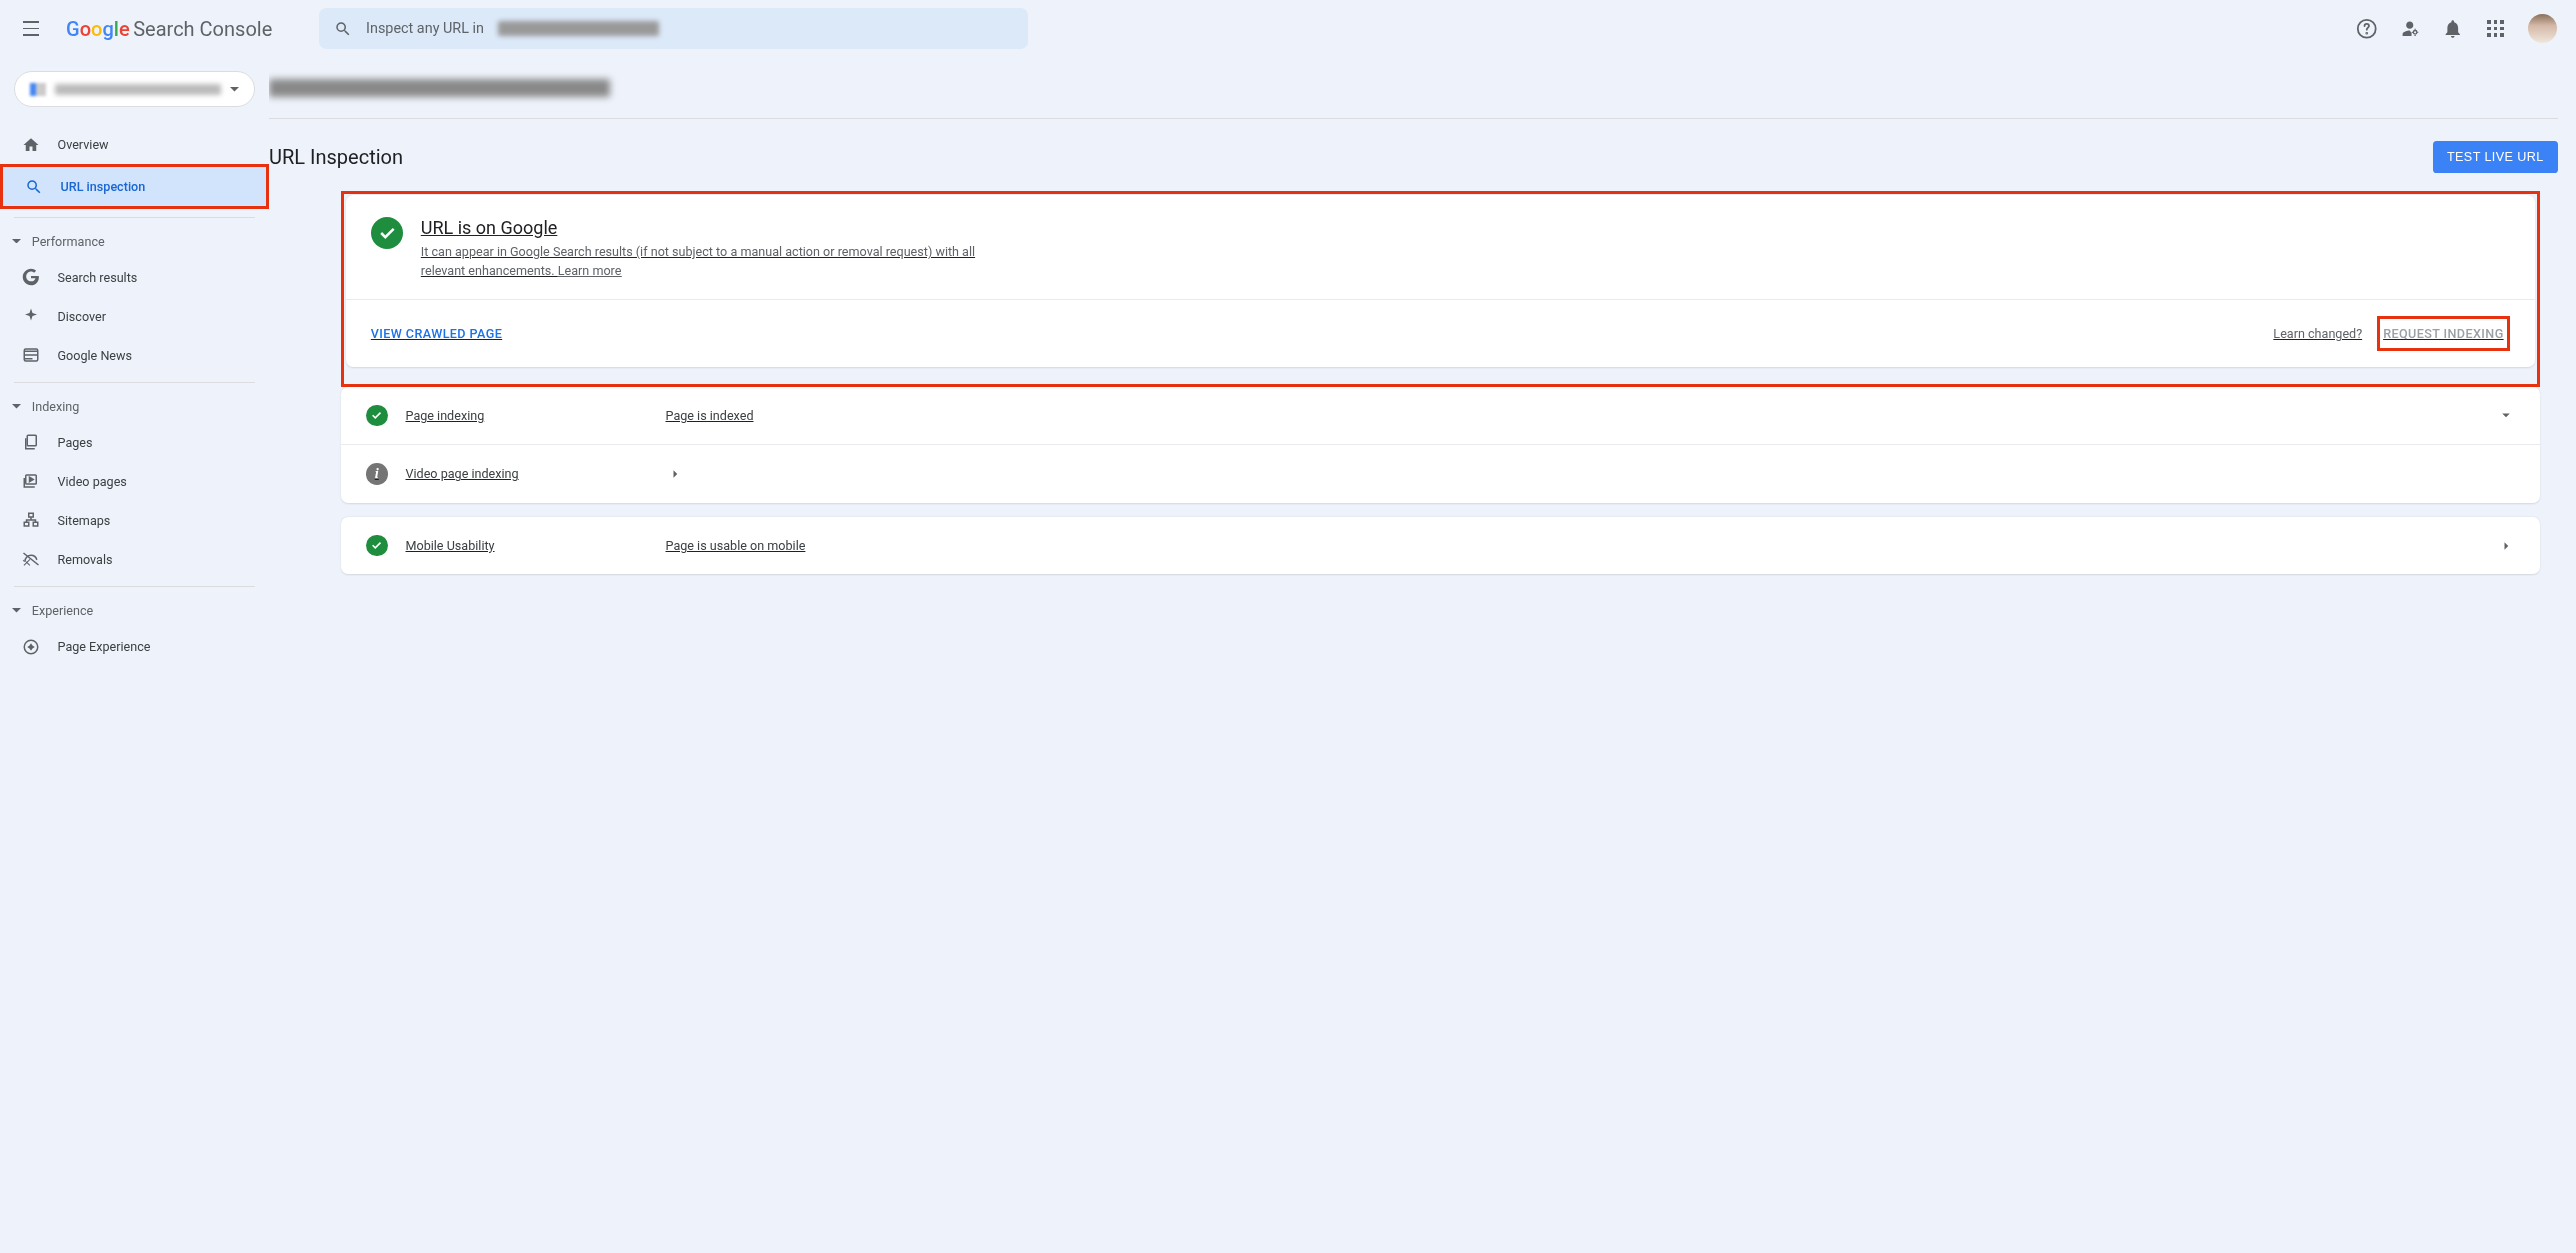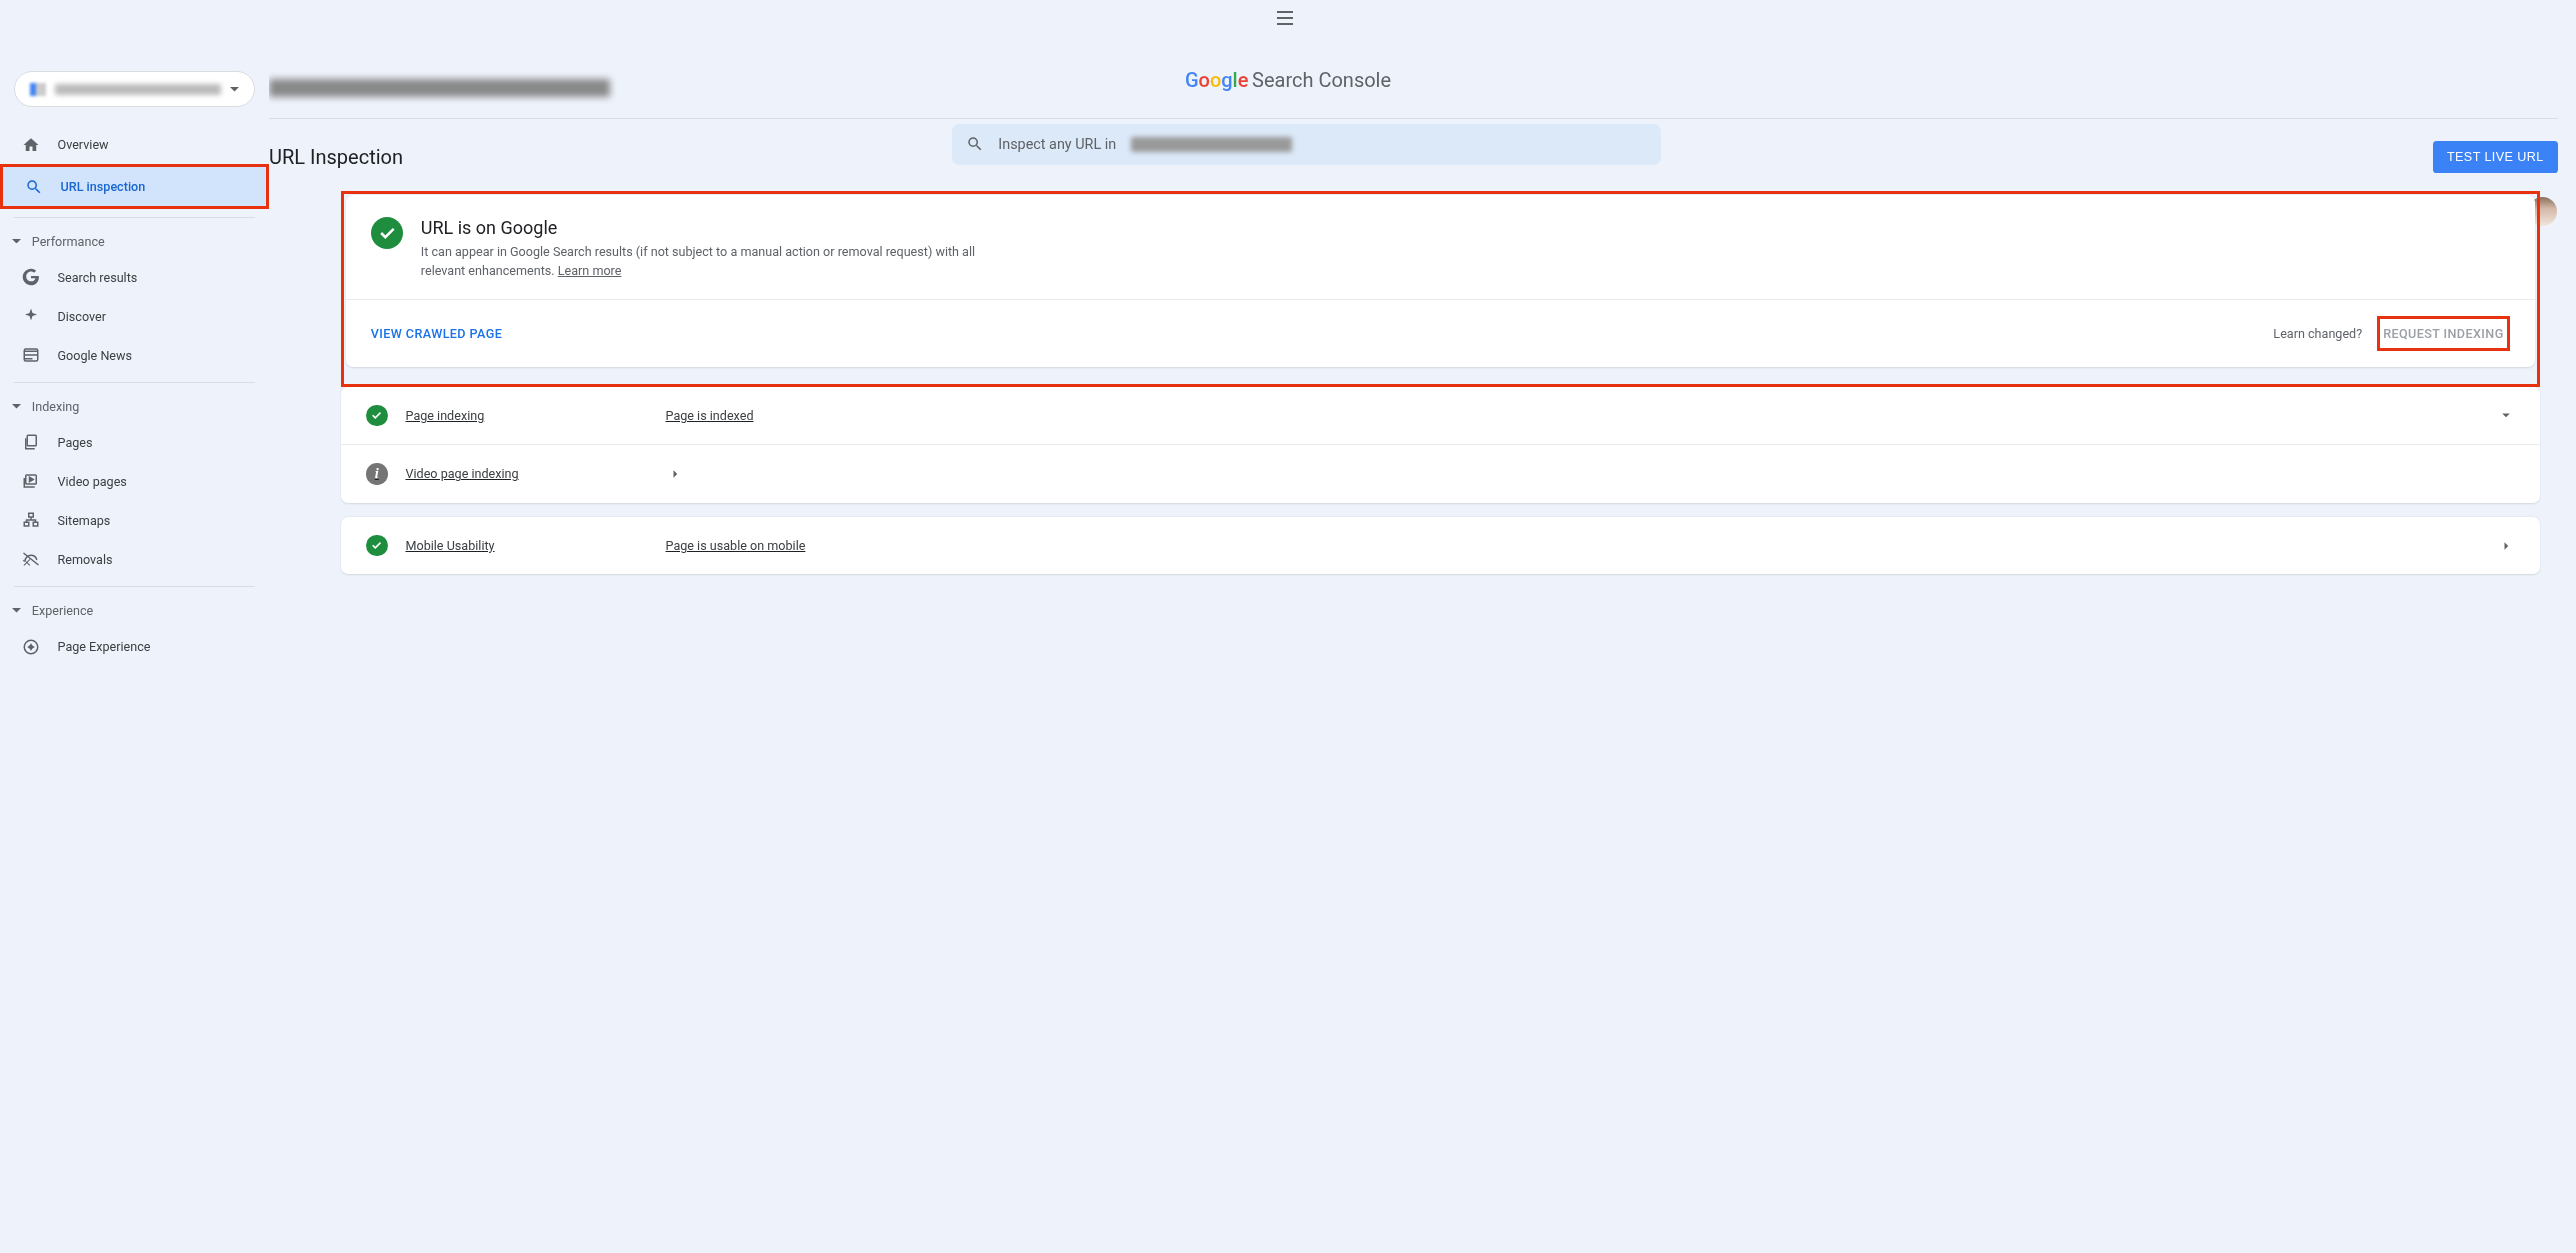--- a/index.html
+++ b/index.html
@@ -1,17 +1,17 @@
 <!DOCTYPE html>
 <html style="font-size:14.4px"><head>
 <meta charset="utf-8">
 <style>
 * { box-sizing: border-box; margin: 0; padding: 0; }
 body { font-family: 'Google Sans', Roboto, Arial, sans-serif; background: #eef3fb; color: #202124; overflow: hidden; }
-.top-bar { display: flex; align-items: center; height: 57px; padding: 0 12px; gap: 32px; flex-direction: column; }
+.top-bar { display: flex; align-items: center; height: 57px; padding: 0 12px; gap: 11px; }
 .hamburger { width: 21.5px; height: 21.5px; cursor: pointer; display: flex; flex-direction: column; justify-content: center; gap: 4.5px; padding: 10.8px; box-sizing: content-box; }
 .hamburger span { display: block; height: 1.8px; background: #5f6368; width: 16px; }
 .logo-area { display: flex; align-items: center; gap: 3.6px; font-size: 20px; }
 .google-logo { font-weight: 500; }
 .g-blue { color: #4285f4; } .g-red { color: #ea4335; } .g-yellow { color: #fbbc05; } .g-green { color: #34a853; }
 .sc-text { color: #5f6368; font-size: 20px; }
 .search-bar { flex: 0 0 auto; width: 709px; margin-left: 36px; height: 41px; background: #dce9f8; border-radius: 7.2px; display: flex; align-items: center; padding: 0 14.4px; gap: 14.4px; }
 .top-icons { margin-left: auto; display: flex; align-items: center; gap: 21.5px; padding-right: 7.2px; }
 .icon-btn { width: 21.5px; height: 21.5px; color: #5f6368; cursor: pointer; display: flex; align-items: center; justify-content: center; }
 .avatar { width: 29px; height: 29px; border-radius: 50%; background: linear-gradient(180deg, #8b6f5c 0%, #d4b8a8 40%, #f0e6dc 100%); }
@@ -250,21 +250,21 @@
   <div class="main">
     <div class="url-header">
       <div class="blurred-url"></div>
     </div>
     <div class="page-title-row">
       <div class="page-title">URL Inspection</div>
       <button class="test-live-btn">TEST LIVE URL</button>
     </div>
 
     <div class="content-area">
-      <div class="red-box" style="padding:1.8px;">
+      <div class="red-box" style="padding:1.8px;text-decoration:underline;">
         <div class="card status-card">
           <div class="status-header">
             <div class="check-circle-big">
               <svg width="20" height="20" viewBox="0 0 24 24" fill="none" stroke="#fff" stroke-width="3">
                   <path d="M5 12l5 5L20 7"></path>
                 </svg>
             </div>
             <div>
               <div class="status-title">URL is on Google</div>
               <div class="status-desc"><span>It can appear in Google Search results (if not subject to a manual action or removal request) with all relevant enhancements. </span><a href="#">Learn more</a></div>

